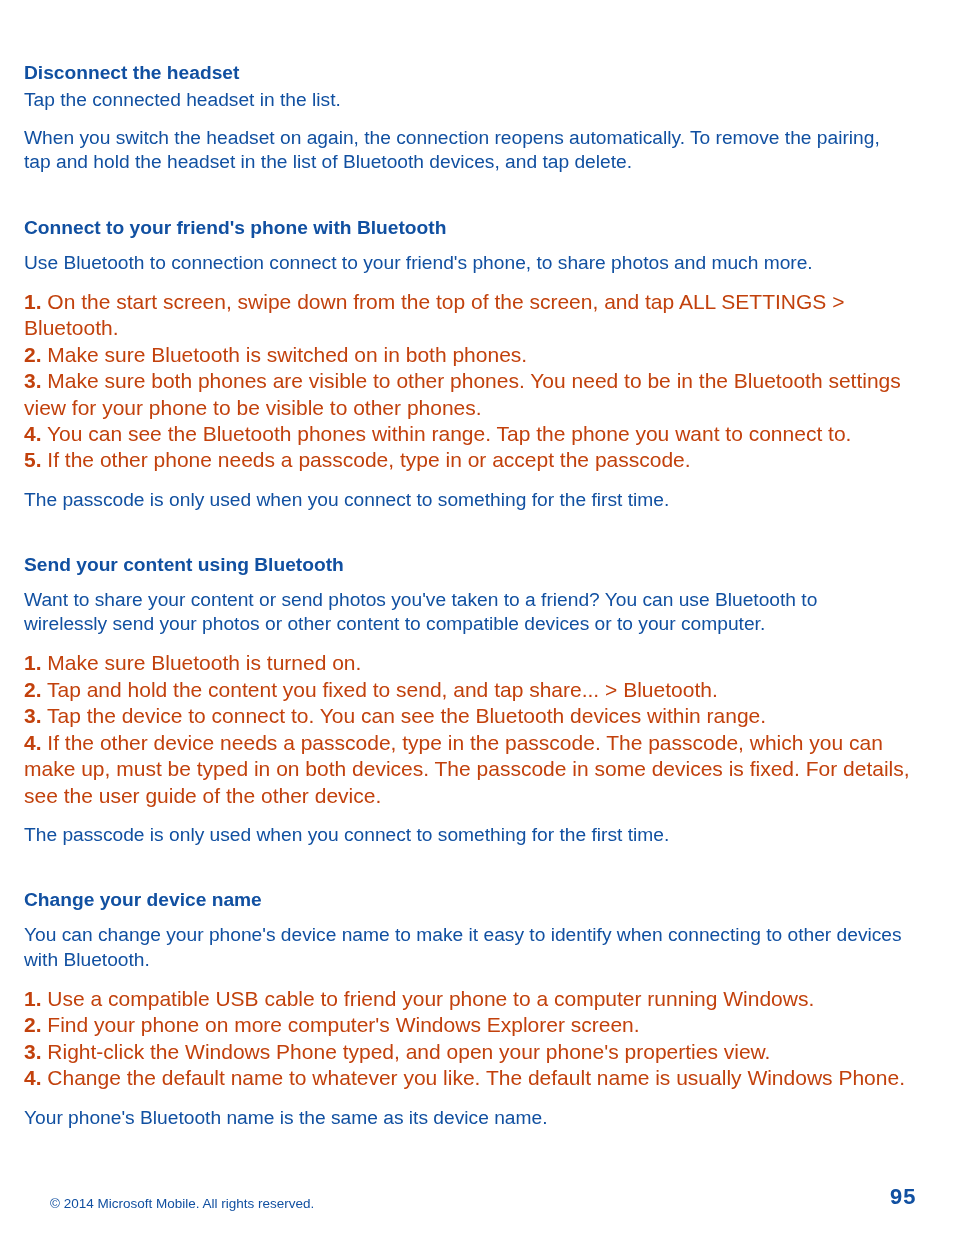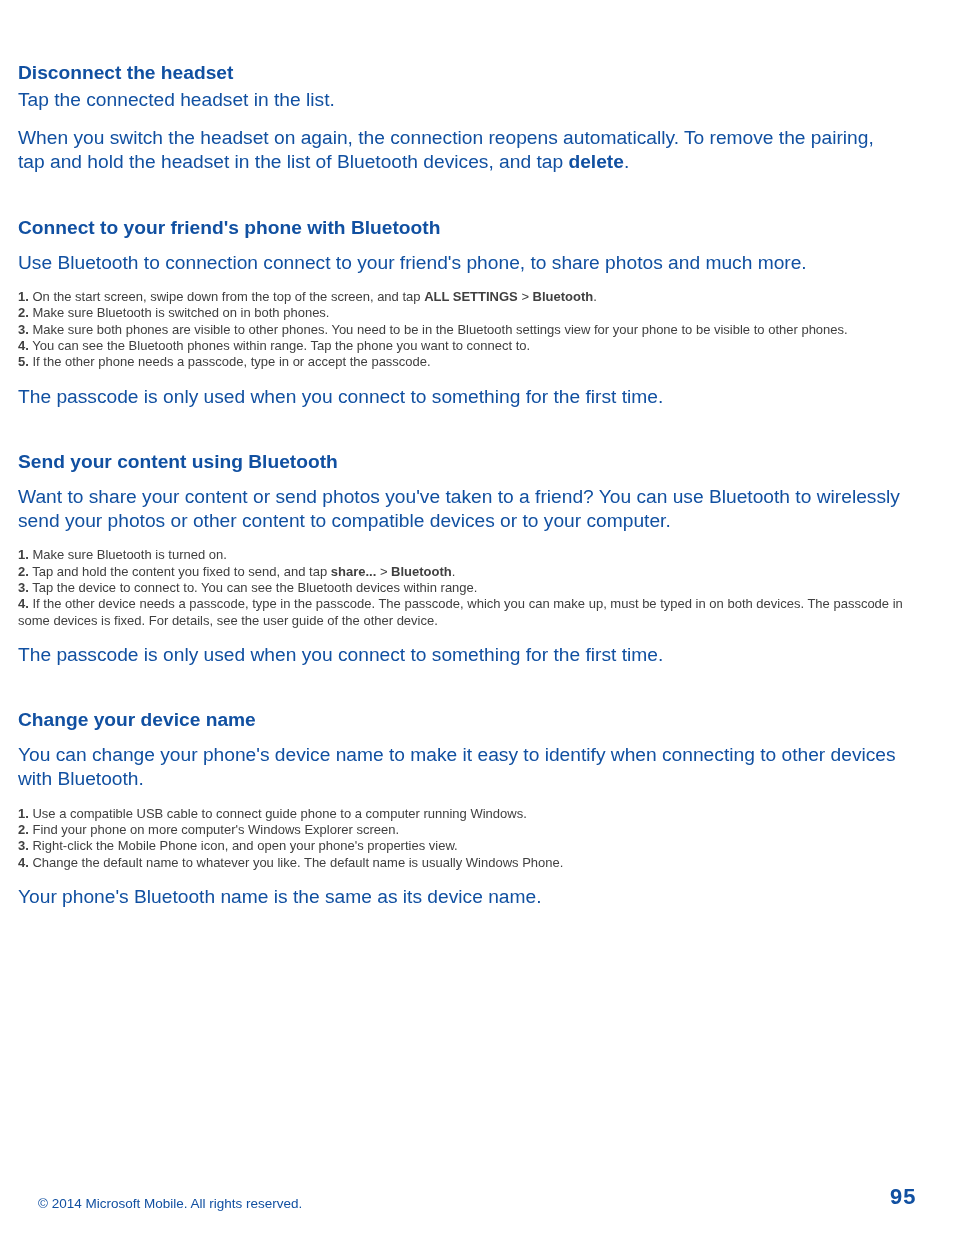--- a/index.html
+++ b/index.html
@@ -10,48 +10,48 @@
     background: #ffffff;
     font-family: "Segoe UI", Tahoma, Arial, sans-serif;
     color: #1150a1;
     position: relative;
     box-sizing: border-box;
   }
   .page {
     box-sizing: border-box;
     width: 954px;
     min-height: 1257px;
-    padding: 62px 38px 0 18px;
+    padding: 62px 38px 0 24px;
     position: relative;
   }
   .p {
     font-size: 19.2px;
     line-height: 1.26;
     margin: 0 12px 14px 0;
     color: #1150a1;
   }
   .heading {
     font-size: 19.2px;
     font-weight: 700;
     color: #1150a1;
     margin: 0 0 4px 0;
   }
   .section-gap { height: 28px; }
-  .bold { font-weight: 700; }
+  .bold { font-weight: 400; }
   .ol {
-    font-size: 13px;
+    font-size: 21px;
     line-height: 1.26;
     margin: 0 0 14px 0;
-    color: #404040;
+    color: #c2410c;
   }
   .ol .row { }
   .ol .num { font-weight: 700; }
   .footer {
     position: absolute;
-    left: 38px;
+    left: 50px;
     right: 38px;
     bottom: 46px;
     display: flex;
     justify-content: space-between;
     align-items: flex-end;
   }
   .copyright {
     font-size: 13.5px;
     color: #1150a1;
   }
@@ -123,27 +123,27 @@
   <div class="p">The passcode is only used when you connect to something for the first time.</div>
 
   <div class="section-gap"></div>
 
   <div class="heading">Change your device name</div>
   <div style="height:8px"></div>
   <div class="p">You can change your phone's device name to make it easy to identify when connecting to other devices with Bluetooth.</div>
 
   <div class="ol">
     <div class="row">
-      <span class="num">1.</span><span> Use a compatible USB cable to connect guide phone to a computer running Windows.</span>
+      <span class="num">1.</span><span> Use a compatible USB cable to friend your phone to a computer running Windows.</span>
     </div>
     <div class="row">
       <span class="num">2.</span><span> Find your phone on more computer's Windows Explorer screen.</span>
     </div>
     <div class="row">
-      <span class="num">3.</span><span> Right-click the Mobile Phone icon, and open your phone's properties view.</span>
+      <span class="num">3.</span><span> Right-click the Windows Phone typed, and open your phone's properties view.</span>
     </div>
     <div class="row">
       <span class="num">4.</span><span> Change the default name to whatever you like. The default name is usually Windows Phone.</span>
     </div>
   </div>
 
   <div class="p">Your phone's Bluetooth name is the same as its device name.</div>
 
   <div class="footer">
     <div class="copyright">© 2014 Microsoft Mobile. All rights reserved.</div>

